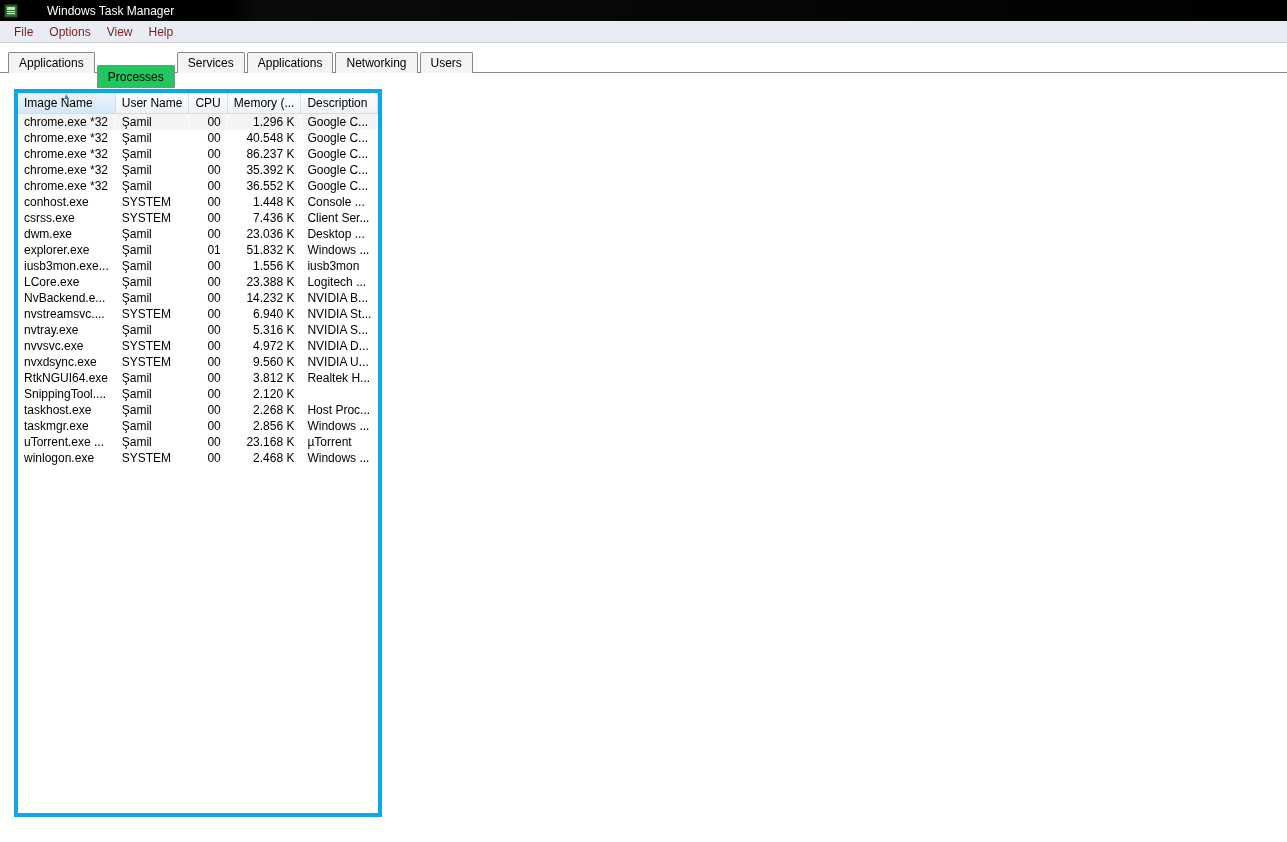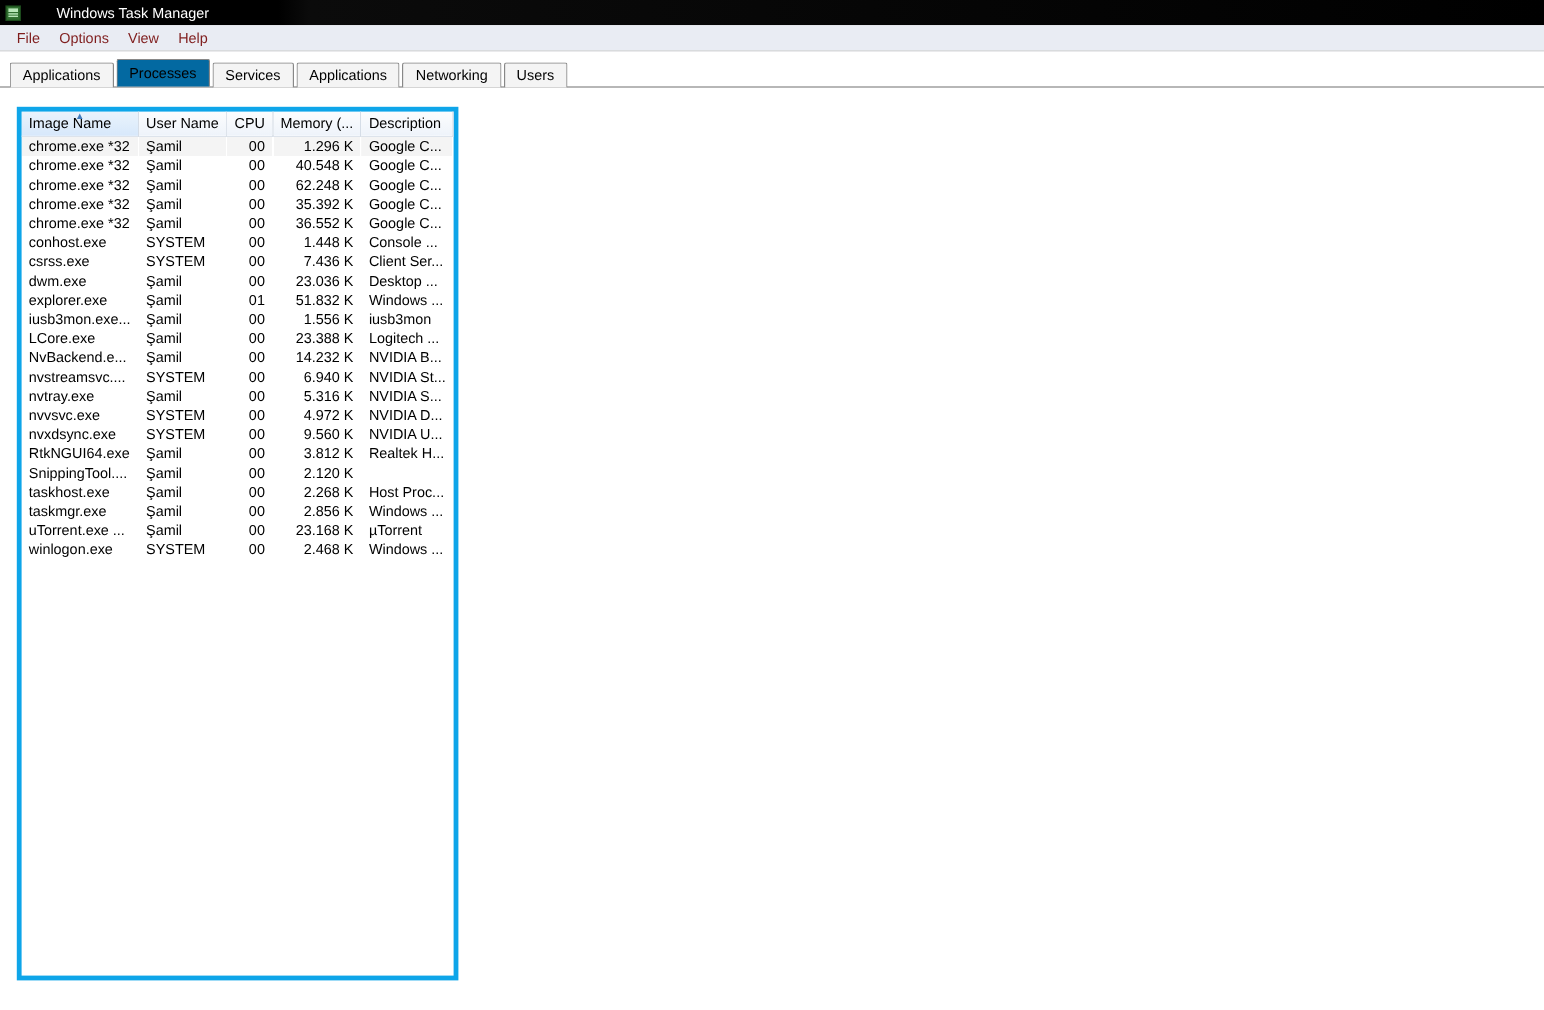--- a/index.html
+++ b/index.html
@@ -3,21 +3,21 @@
 <meta charset="utf-8">
 <style>
   html,body{margin:0;padding:0;font-family:"Segoe UI",Tahoma,sans-serif;font-size:12px;background:#fff;color:#000;}
   .title-bar{height:21px;background:linear-gradient(to right,#000 0%,#000 18%,#0b0b0b 20%,#000 100%);display:flex;align-items:center;padding-left:4px;}
   .title-icon{width:14px;height:14px;display:inline-block;margin-right:4px;}
   .title-text{color:#fff;font-size:12px;margin-left:25px;}
   .menu-bar{background:#e9ecf3;border-bottom:1px solid #d0d0d0;height:21px;display:flex;align-items:center;padding-left:6px;gap:0;}
   .menu-item{padding:2px 8px;color:#7f1d1d;cursor:default;}
   .tabs-row{display:flex;align-items:flex-end;padding:6px 12px 0 8px;border-bottom:1px solid #888;background:#fff;}
   .tab{border:1px solid #888;border-bottom:none;padding:3px 10px 3px 10px;margin-right:2px;background:#f4f4f4;border-radius:2px 2px 0 0;font-size:12px;cursor:default;position:relative;top:1px;}
-  .tab.active{background:#0369a1;top:0;padding-top:4px;padding-bottom:4px;z-index:2;}
+  .tab.active{background:#22c55e;top:16px;padding-top:4px;padding-bottom:4px;z-index:2;}
   .content{padding:16px 0 0 14px;}
   .table-wrap{border:4px solid #0ea5e9;display:inline-block;min-width:340px;min-height:720px;background:#fff;}
   table{border-collapse:collapse;table-layout:fixed;}
   th{background:linear-gradient(#fcfdfe,#eef3fa);border-right:1px solid #d5dde7;border-bottom:1px solid #d5dde7;font-weight:normal;text-align:left;padding:3px 6px 3px 6px;font-size:12px;white-space:nowrap;overflow:hidden;position:relative;}
   th.sorted{background:linear-gradient(#eaf3fc,#d7e8fb);}
   th.num, td.num{text-align:right;}
   .sort-arrow{position:absolute;left:50%;top:-1px;transform:translateX(-50%);font-size:8px;color:#417bbd;}
   td{padding:1px 6px;font-size:12px;white-space:nowrap;overflow:hidden;text-overflow:ellipsis;border-right:1px solid transparent;}
   tr.selected td{background:#f4f4f4;}
   .col-image{width:86px;}
@@ -88,21 +88,21 @@
             <td>chrome.exe *32</td>
             <td>Şamil</td>
             <td class="num">00</td>
             <td class="num">40.548 K</td>
             <td>Google C...</td>
           </tr>
           <tr>
             <td>chrome.exe *32</td>
             <td>Şamil</td>
             <td class="num">00</td>
-            <td class="num">62.248 K</td>
+            <td class="num">86.237 K</td>
             <td>Google C...</td>
           </tr>
           <tr>
             <td>chrome.exe *32</td>
             <td>Şamil</td>
             <td class="num">00</td>
             <td class="num">35.392 K</td>
             <td>Google C...</td>
           </tr>
           <tr>

